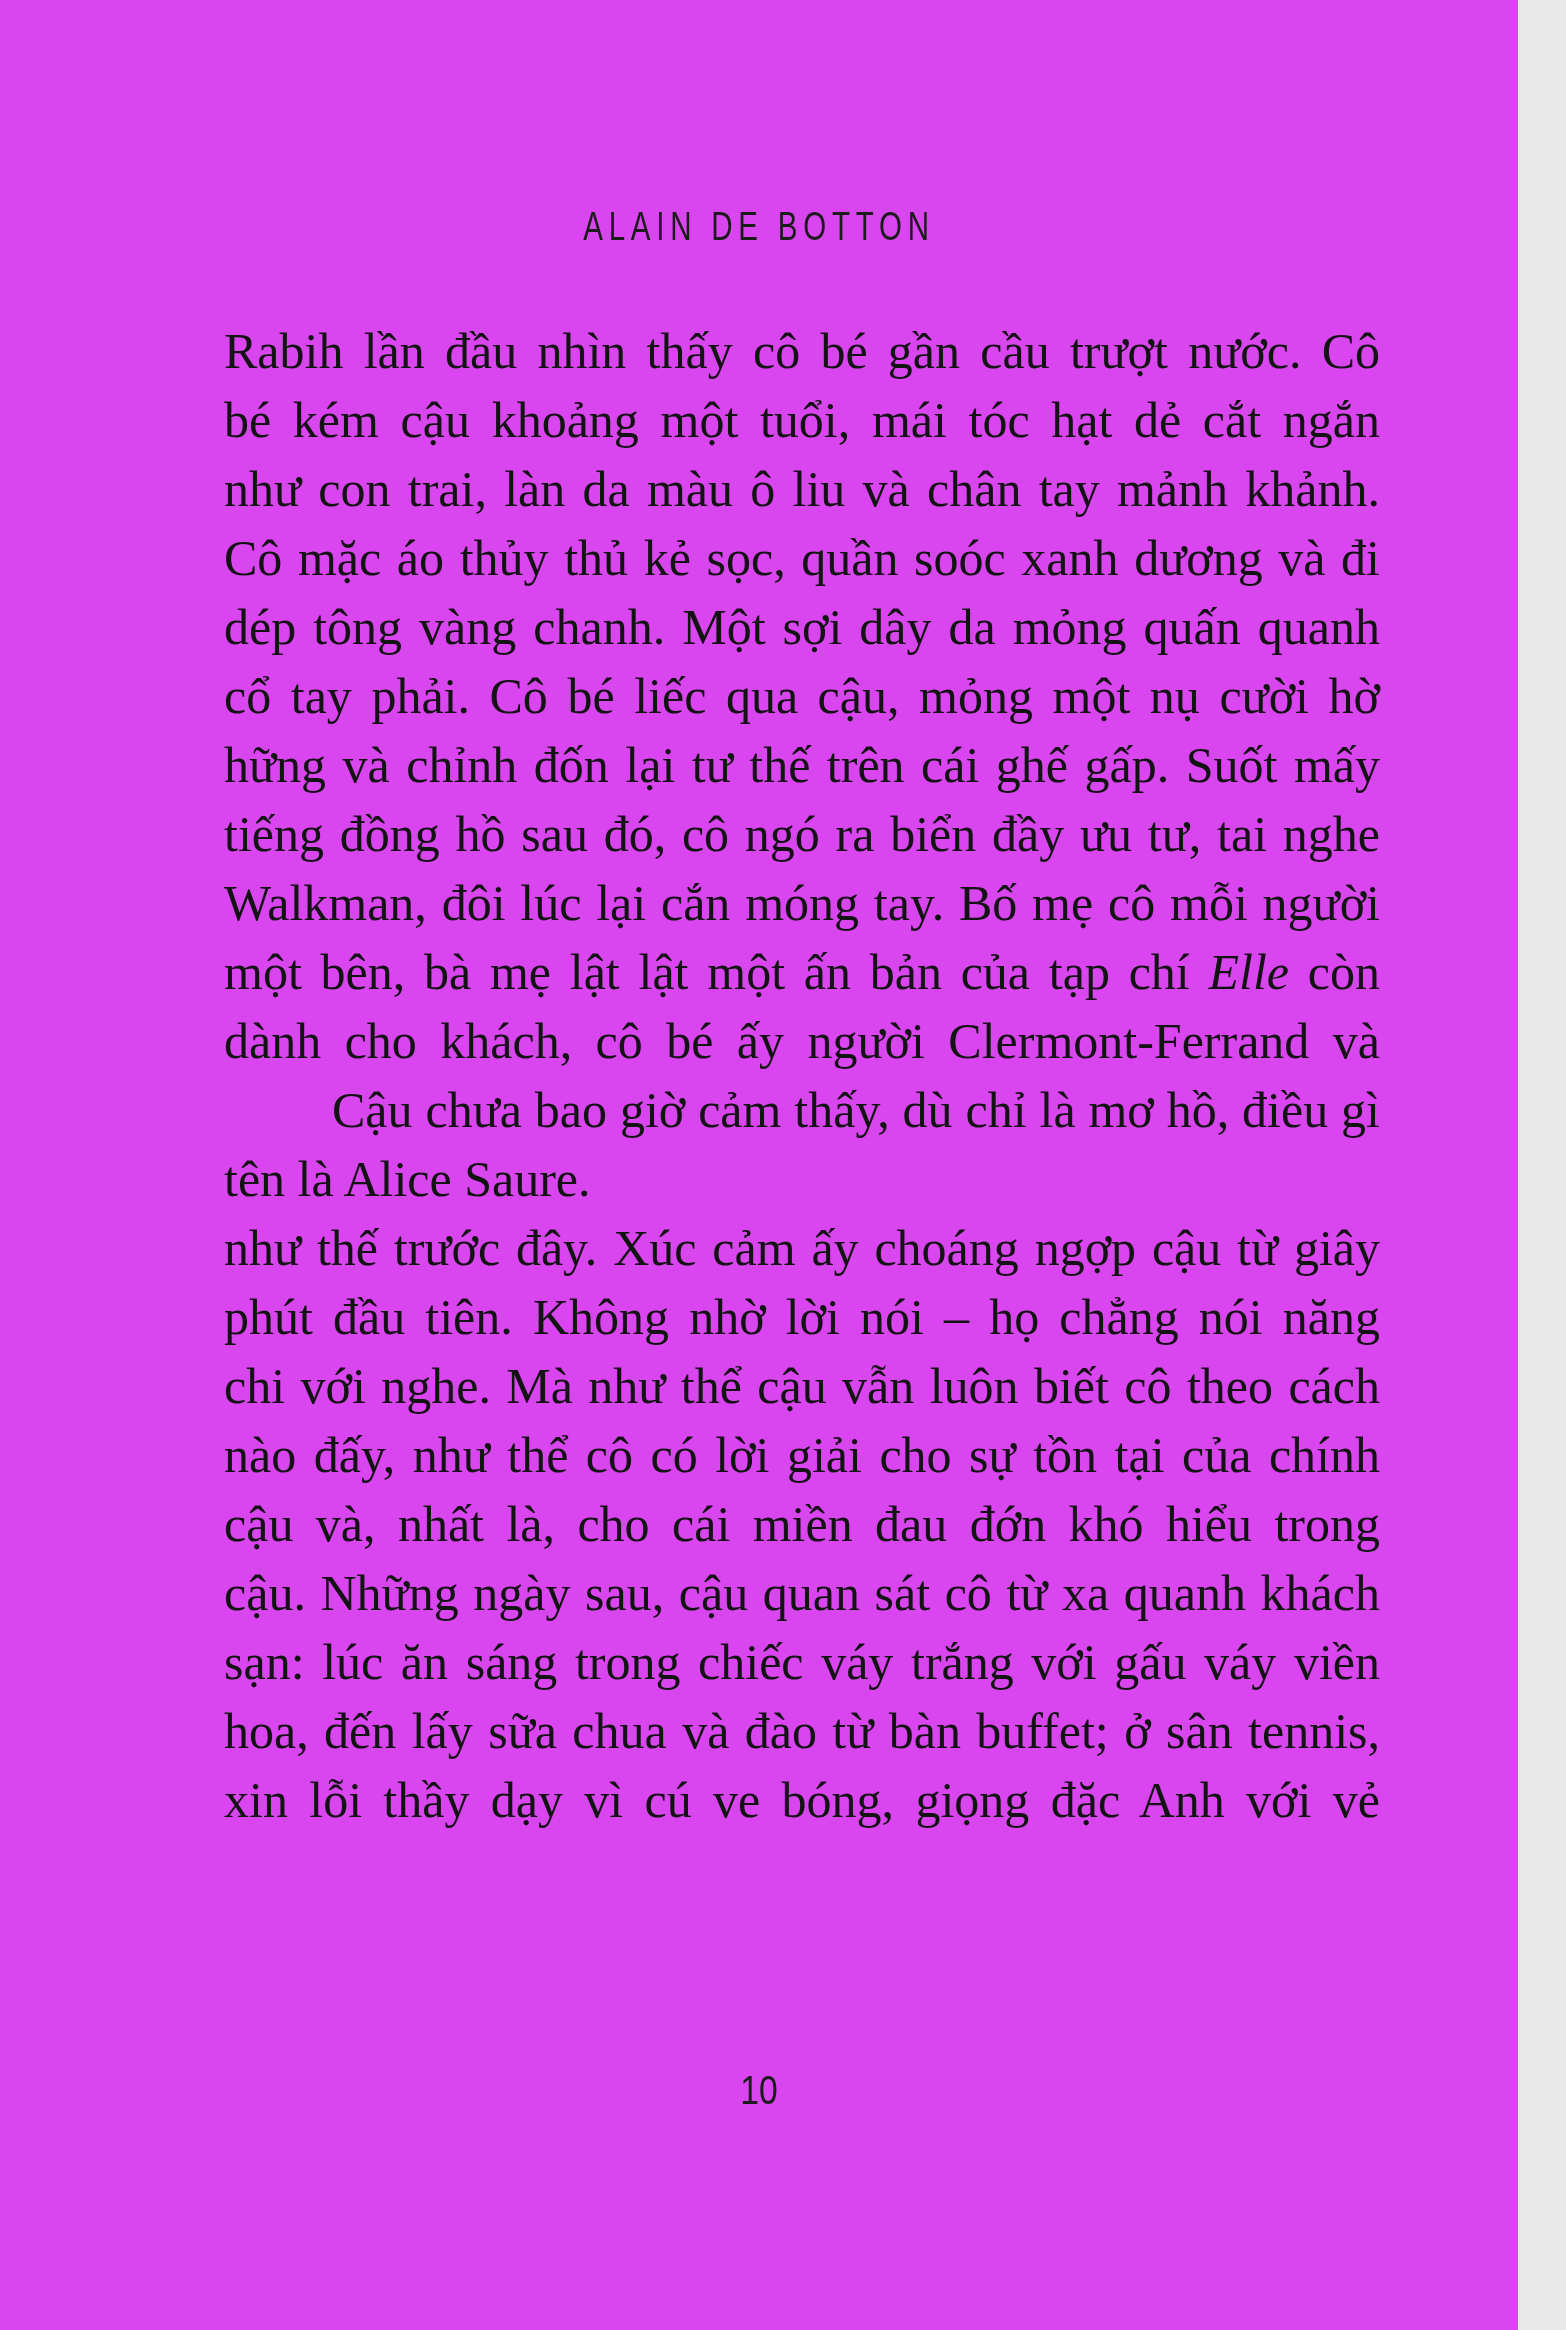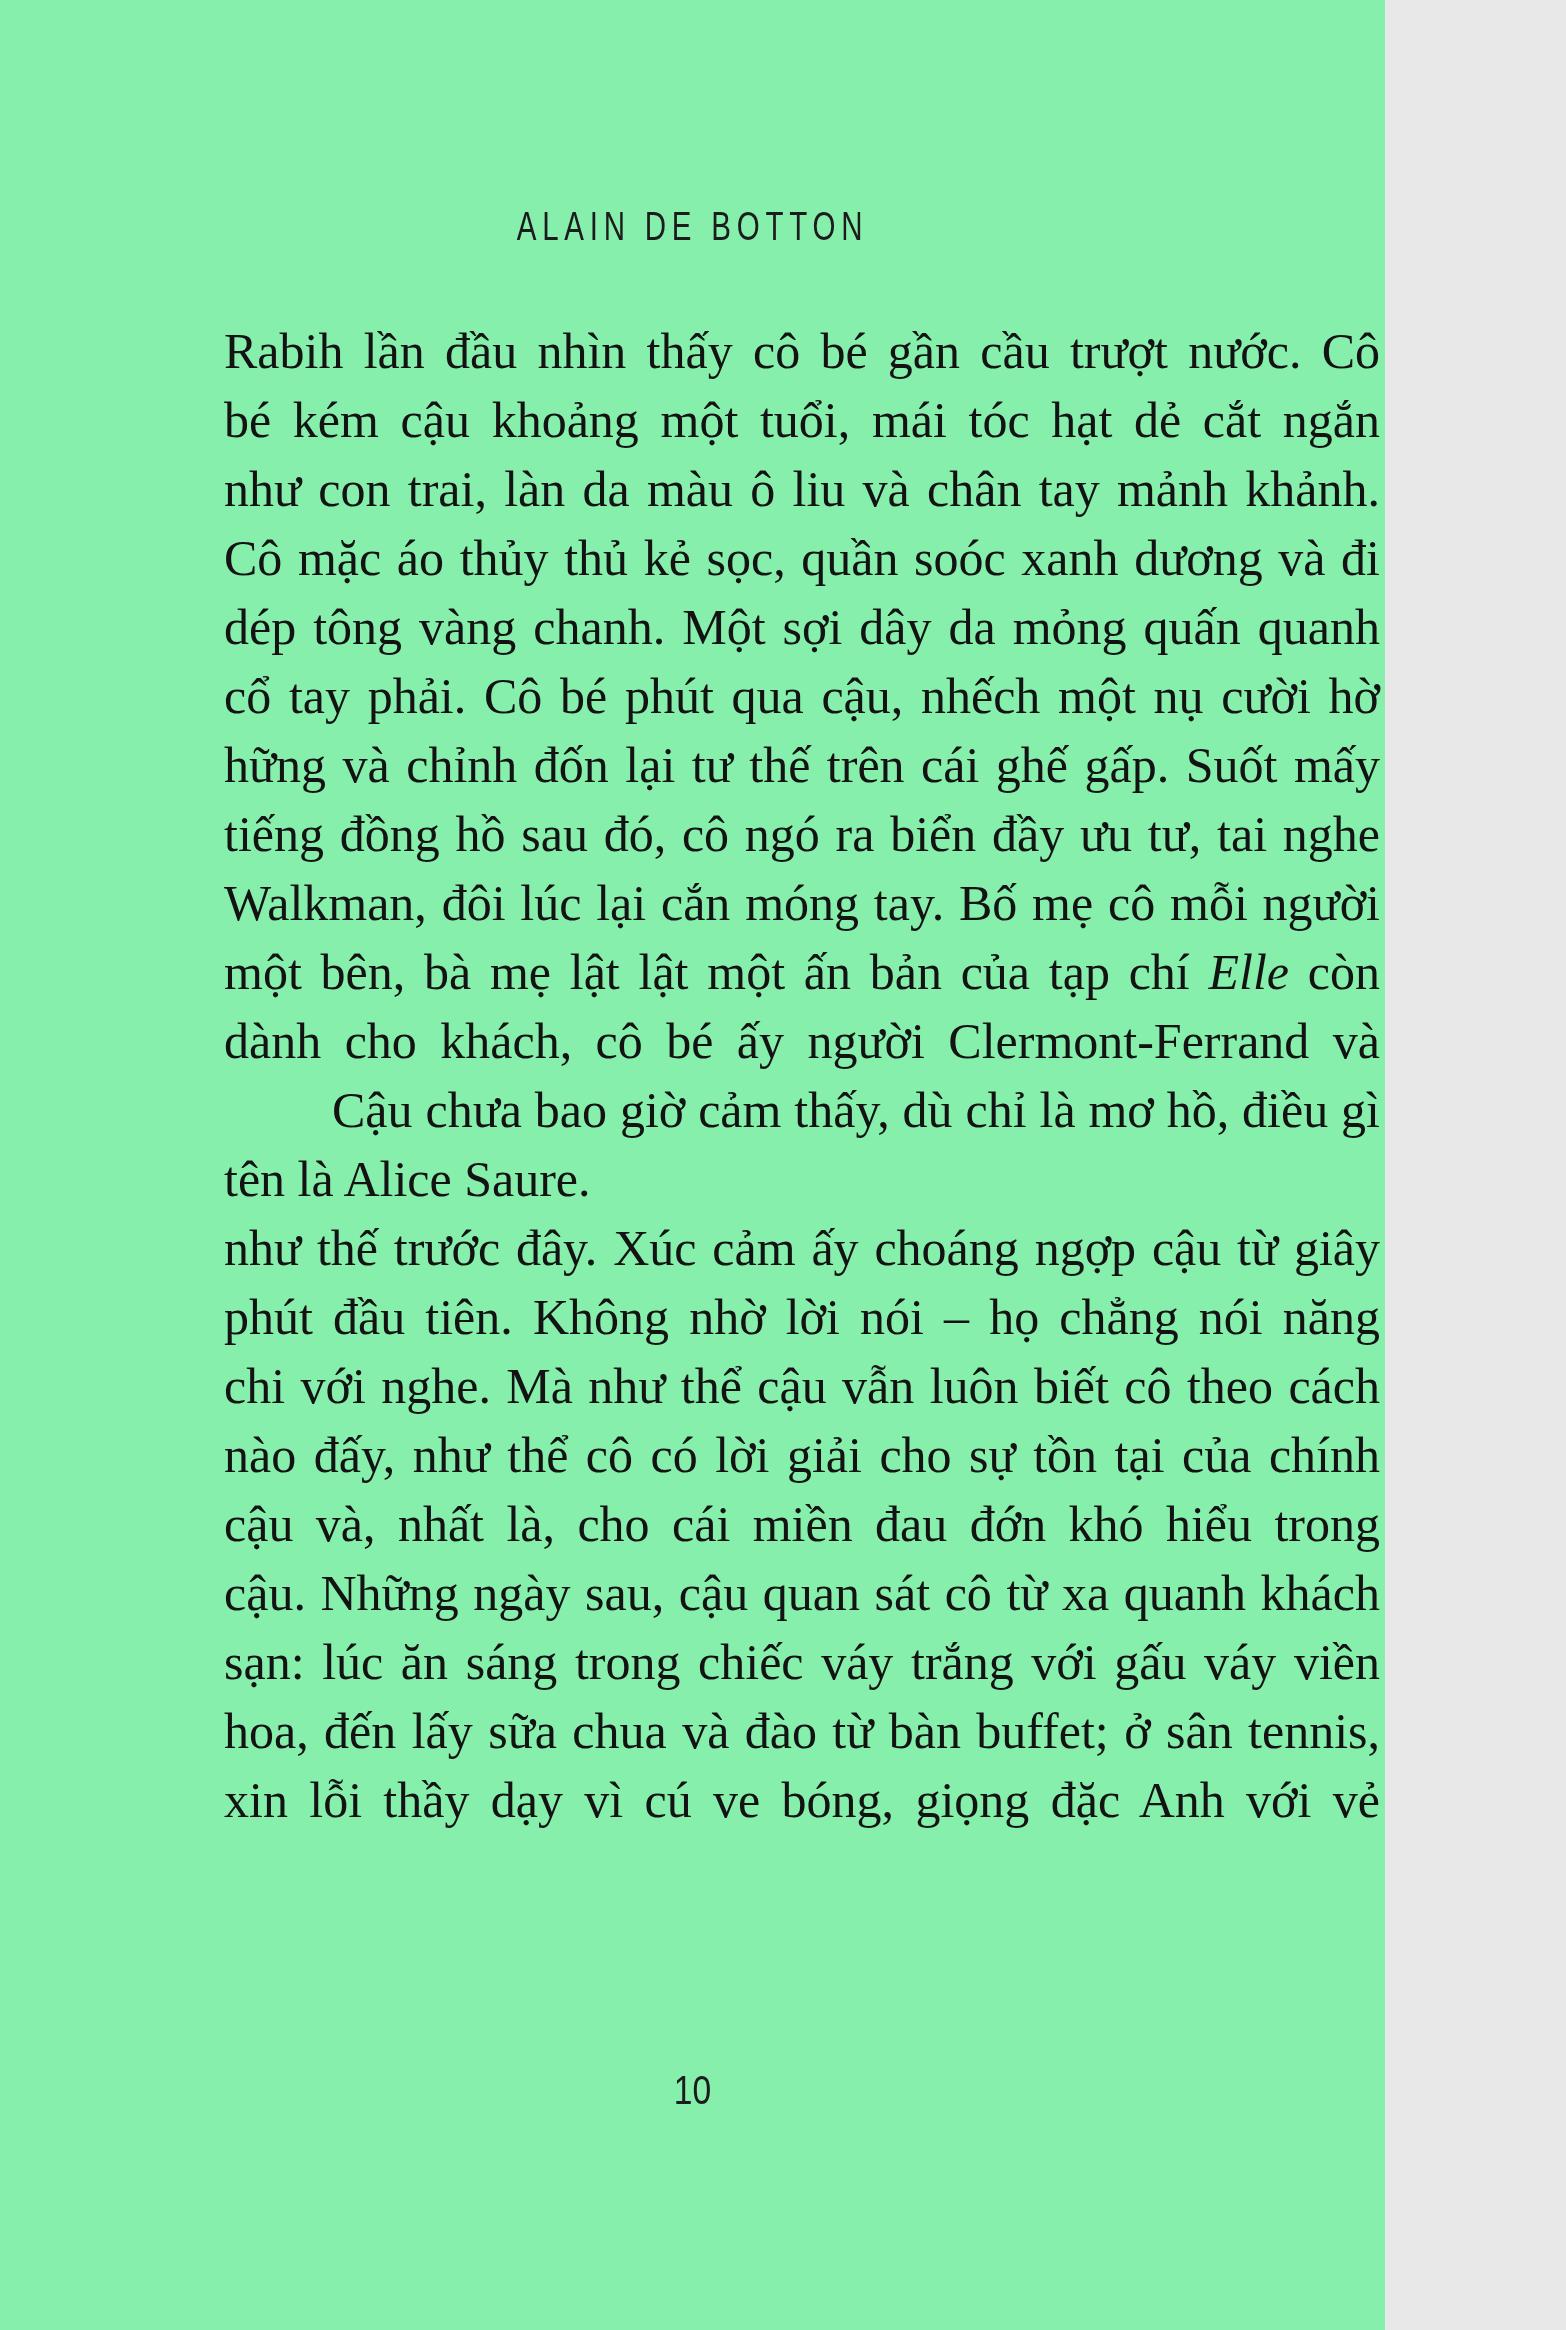--- a/index.html
+++ b/index.html
@@ -2,23 +2,23 @@
 <html style="font-size:14.3px"><head>
 <meta charset="utf-8">
 <style>
   html, body {
     margin: 0;
     padding: 0;
     background: #e8e8e8;
   }
   .page {
     position: relative;
-    width: 1385px;
+    width: 1518px;
     height: 2330px;
-    background: #86efac;
+    background: #d946ef;
     overflow: hidden;
     font-family: "Liberation Serif", "DejaVu Serif", serif;
     color: #141414;
   }
   .running-header {
     position: absolute;
     top: 203px;
     left: 0;
     width: 100%;
     text-align: center;
@@ -72,21 +72,21 @@
 
 <div class="page">
   <div class="running-header">ALAIN DE BOTTON</div>
 
   <div class="body-text" id="body-text">
       <div class="line">Rabih lần đầu nhìn thấy cô bé gần cầu trượt nước. Cô</div>
       <div class="line">bé kém cậu khoảng một tuổi, mái tóc hạt dẻ cắt ngắn</div>
       <div class="line">như con trai, làn da màu ô liu và chân tay mảnh khảnh.</div>
       <div class="line">Cô mặc áo thủy thủ kẻ sọc, quần soóc xanh dương và đi</div>
       <div class="line">dép tông vàng chanh. Một sợi dây da mỏng quấn quanh</div>
-      <div class="line">cổ tay phải. Cô bé phút qua cậu, nhếch một nụ cười hờ</div>
+      <div class="line">cổ tay phải. Cô bé liếc qua cậu, mỏng một nụ cười hờ</div>
       <div class="line">hững và chỉnh đốn lại tư thế trên cái ghế gấp. Suốt mấy</div>
       <div class="line">tiếng đồng hồ sau đó, cô ngó ra biển đầy ưu tư, tai nghe</div>
       <div class="line">Walkman, đôi lúc lại cắn móng tay. Bố mẹ cô mỗi người</div>
       <div class="line">một bên, bà mẹ lật lật một ấn bản của tạp chí <i>Elle</i> còn</div>
       <div class="line">dành cho khách, cô bé ấy người Clermont-Ferrand và</div>
       <div class="line indented">Cậu chưa bao giờ cảm thấy, dù chỉ là mơ hồ, điều gì</div>
       <div class="line para-end">tên là Alice Saure.</div>
       <div class="line">như thế trước đây. Xúc cảm ấy choáng ngợp cậu từ giây</div>
       <div class="line">phút đầu tiên. Không nhờ lời nói – họ chẳng nói năng</div>
       <div class="line">chi với nghe. Mà như thể cậu vẫn luôn biết cô theo cách</div>

